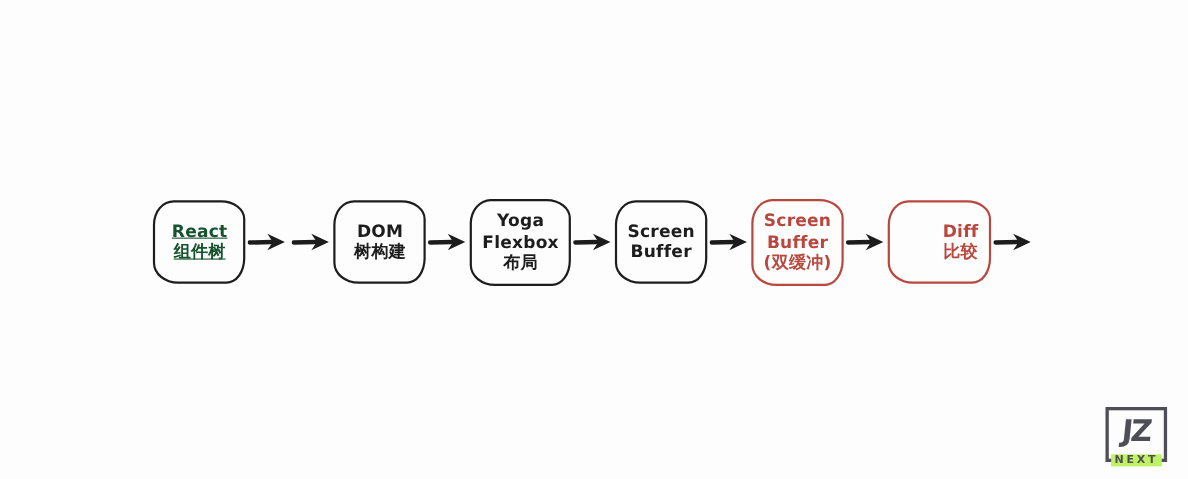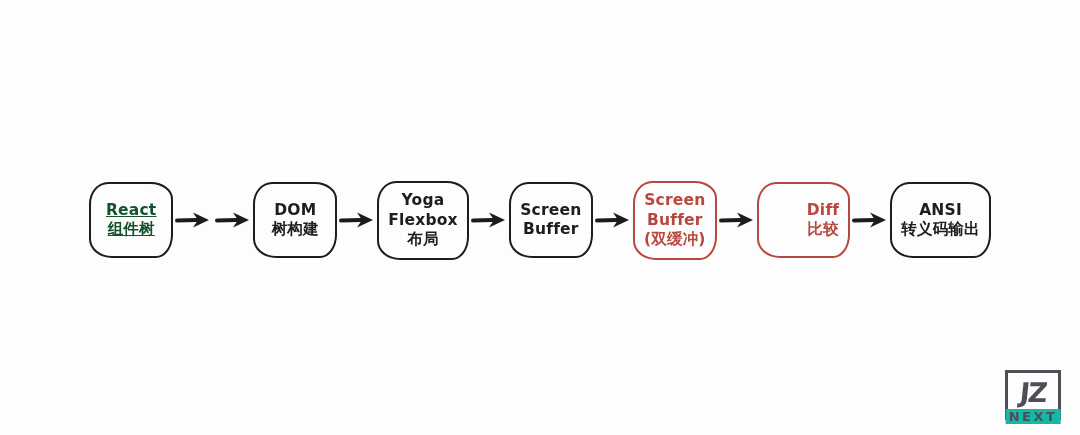--- a/index.html
+++ b/index.html
@@ -58,23 +58,23 @@
     letter-spacing:-2px;
     color:#4e4e56;
     transform:skewX(-6deg);
     margin-top:-6px;
     font-family:"DejaVu Sans","Liberation Sans",sans-serif;
   }
   .logo-caption{
     position:absolute;
     bottom:-7px;left:50%;
     transform:translateX(-50%);
-    background:#14b8a6;
+    background:#bef264;
     padding:0 3px;
-    font-size:13px;
+    font-size:10px;
     font-weight:700;
     letter-spacing:2.5px;
     color:#4e4e56;
     white-space:nowrap;
   }
 </style>
 </head>
 <body>
 
 <div class="canvas">
@@ -159,25 +159,20 @@
 
     </div>
 
     <span class="arrow">
       <svg width="36" height="20" viewBox="0 0 36 20">
         <path d="M2 10.5 L22 10" stroke="#1c1c1c" stroke-width="4" stroke-linecap="round" fill="none"></path>
         <path d="M18 2.5 L34 10 L18 17.5 L23 10 Z" fill="#1c1c1c"></path>
       </svg>
     </span>
 
-    <div class="node" style="color: rgb(29, 29, 29); border-color: rgb(29, 29, 29);">
-      <span class="line">ANSI</span>
-      <span class="line">转义码输出</span>
-
-    </div>
 
   </div>
 </div>
 
 <div class="logo">
   <span class="logo-monogram">JZ</span>
   <span class="logo-caption">NEXT</span>
 </div>
 
 </body></html>

